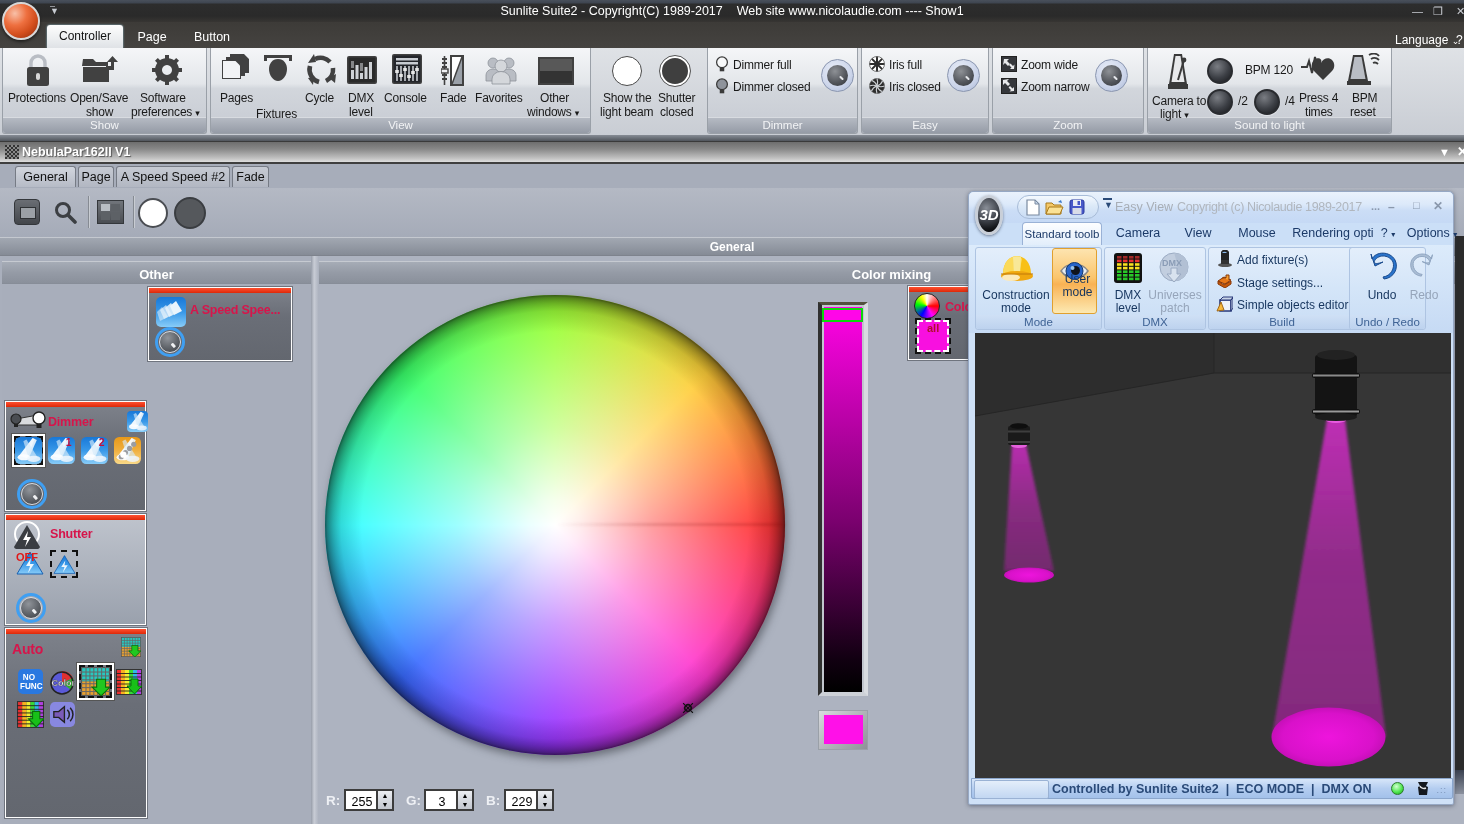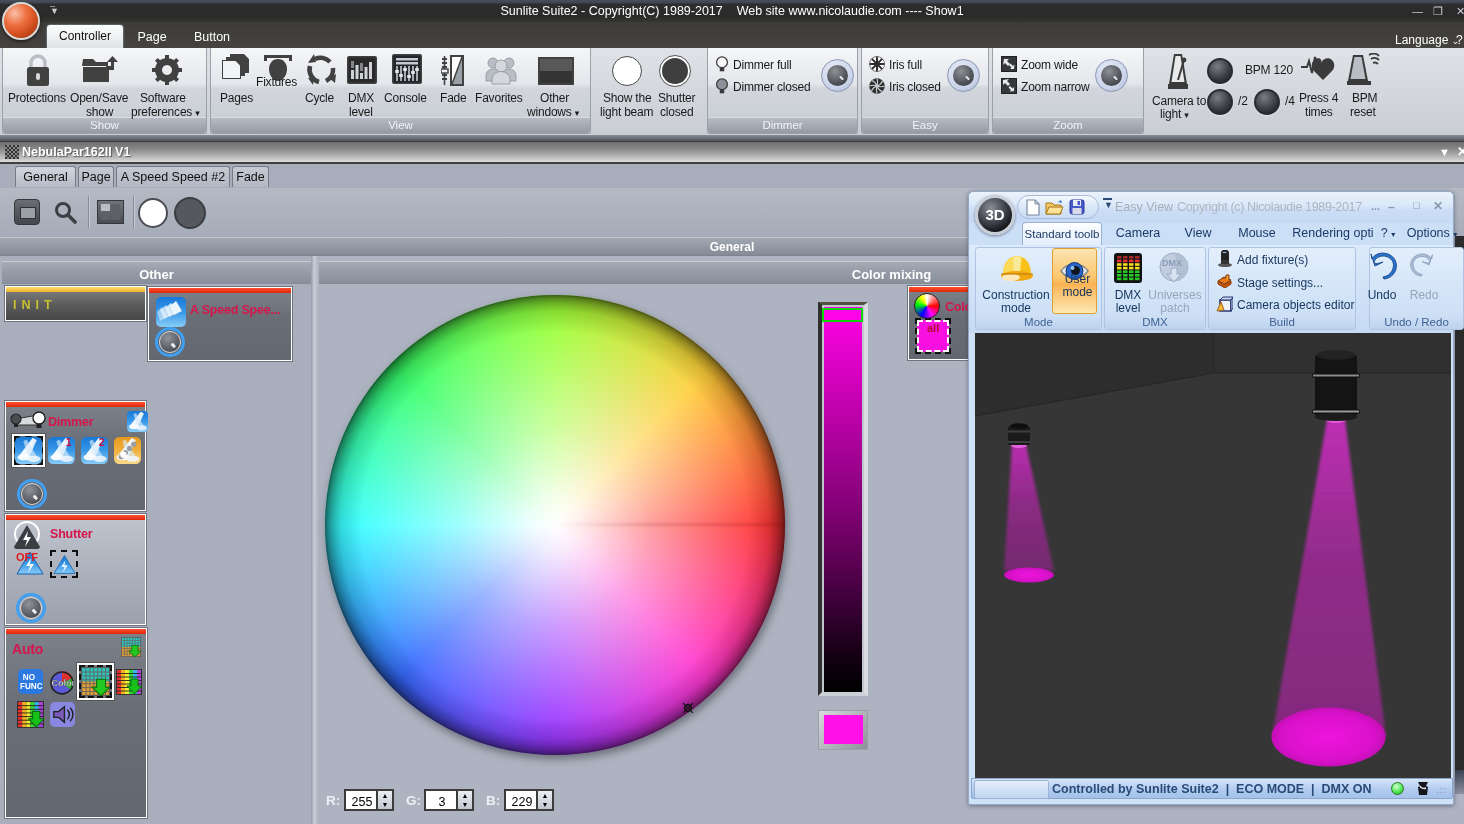--- a/index.html
+++ b/index.html
@@ -137,20 +137,23 @@
     </div>
 <div id="gDim" class="abs rgroup" style="left:707px;width:151px">
       <div class="rlabel">Dimmer</div>
     </div>
 <div id="gIris" class="abs rgroup" style="left:861px;width:128px">
       <div class="rlabel">Easy</div>
     </div>
 <div id="gZoom" class="abs rgroup" style="left:992px;width:152px">
       <div class="rlabel">Zoom</div>
     </div>
+<div id="gStl" class="abs rgroup" style="left:1147px;width:245px">
+      <div class="rlabel">Sound to light</div>
+    </div>
 
 <svg class="abs" style="left:25px;top:54px" width="26" height="35" viewBox="0 0 26 35">
  <path d="M6 14 V9 a7 7 0 0 1 14 0 v5" fill="none" stroke="#b9bdc4" stroke-width="3.4"></path>
  <rect x="2" y="13" width="22" height="19" rx="2.5" fill="#414141"></rect>
  <rect x="11" y="19" width="4" height="7" rx="2" fill="#d8d8d8"></rect>
     </svg>
 <div class="abs rtxt" style="left:8px;top:91px">Protections</div>
 <svg class="abs" style="left:82px;top:55px" width="38" height="28" viewBox="0 0 38 28">
  <path d="M1 4 h10 l3 3 h12 v4 h-26 z" fill="#414141"></path>
  <path d="M1 12 h26 v15 h-26 z" fill="#414141"></path>
@@ -178,21 +181,21 @@
  <path d="M0 6 h14 l5 5 v14 h-19z" fill="#414141"></path>
  <path d="M4 3 h14 l5 5 v14 h-5 v-11 l-5-5 h-9 z" fill="#414141"></path>
  <path d="M8 0 h14 l5 5 v14 h-5 v-11 l-5-5 h-9 z" fill="#414141"></path>
  <path d="M1 7 h12.5 l4.5 4.5 v12.5 h-17z" fill="#f2f3f5"></path>
     </svg>
 <div class="abs rtxt" style="left:220px;top:91px">Pages</div>
 <svg class="abs" style="left:264px;top:55px" width="28" height="30" viewBox="0 0 28 30">
  <path d="M0 0 h28 v6 h-3 v-3 h-22 v3 h-3 z" fill="#414141"></path>
  <path d="M14 4 c6 0 9 5 9 10 c0 6-4 12-9 12 c-5 0-9-6-9-12 c0-5 3-10 9-10z" fill="#414141"></path>
     </svg>
-<div class="abs rtxt" style="left:256px;top:75px">Fixtures</div>
+<div class="abs rtxt" style="left:256px;top:107px">Fixtures</div>
 <svg class="abs" style="left:306px;top:54px" width="30" height="32" viewBox="0 0 30 32">
  <g fill="none" stroke="#414141" stroke-width="4.6">
   <path d="M9 5 a13 13 0 0 1 15 3"></path>
   <path d="M27 14 a13 13 0 0 1 -7 13"></path>
   <path d="M13 28 a13 13 0 0 1 -9 -16"></path>
       </g>
  <path d="M8 0 l2 8 -8 1z" fill="#414141"></path>
       <path d="M30 20 l-7 4 6 5z" fill="#414141"></path>
       <path d="M2 24 l6-1 -1 8z" fill="#414141"></path>
     </svg>
@@ -510,24 +513,20 @@
             <line x1="0" y1="11.5" x2="26" y2="11.5"></line>
     <line x1="0" y1="15" x2="26" y2="15"></line>
             <line x1="0" y1="18.5" x2="26" y2="18.5"></line>
             <line x1="0" y1="22" x2="26" y2="22"></line>
           </g>
    <path d="M14 11 h8 v7 h4 l-8 8 -8-8 h4z" fill="#20c820" stroke="#0a700a" stroke-width="1"></path>
   </symbol>
  </defs>
 </svg>
 
-<div class="abs blk blkinit" style="left:5px;top:286px;width:141px;height:35px;background:linear-gradient(#858585,#5e5e5e 50%,#474747)">
- <div class="bar" style="background:linear-gradient(#ffe070,#edaf2e)"></div>
- <div class="btxt" style="left:7px;top:11px;color:#c5c02c;letter-spacing:5px;font-size:12.5px">INIT</div>
-    </div>
 <div class="abs blk blkdark" style="left:148px;top:287px;width:144px;height:74px">
  <div class="bar"></div>
  <svg style="position:absolute;left:7px;top:9px" width="30" height="30" viewBox="0 0 30 30">
   <rect width="30" height="30" rx="5" fill="url(#blueg)"></rect>
   <g fill="#eaf4fc">
           <path d="M20 4 l6 10 -8 4 -4-9z"></path>
           <path d="M15 6 l6 10 -8 4 -4-9z" opacity=".85"></path>
           <path d="M10 8 l6 10 -8 4 -4-9z" opacity=".7"></path>
           <path d="M6 10 l6 10 -8 4 -3-9z" opacity=".55"></path>
         </g>
@@ -686,21 +685,21 @@
  <div id="evribbon"></div>
  <div class="evgroup" style="left:6px;width:127px">
         <div class="evglabel">Mode</div>
       </div>
  <div class="evgroup" style="left:135px;width:102px">
         <div class="evglabel">DMX</div>
       </div>
  <div class="evgroup" style="left:239px;width:148px">
         <div class="evglabel">Build</div>
       </div>
- <div class="evgroup" style="left:400px;width:95px">
+ <div class="evgroup" style="left:380px;width:77px">
         <div class="evglabel">Undo / Redo</div>
       </div>
 
  <div style="position:absolute;left:48px;top:3px;width:82px;height:24px;border-radius:12px;
   background:linear-gradient(#f4f9fe,#dce9f8 45%,#c9dcf4);border:1px solid #a8bcd8;box-sizing:border-box"></div>
  <svg style="position:absolute;left:57px;top:7px" width="14" height="17" viewBox="0 0 14 17">
   <path d="M1 1 h8 l4 4 v11 h-12z" fill="#fff" stroke="#7a8aa0" stroke-width="1.2"></path>
   <path d="M9 1 l4 4 h-4z" fill="#c8d8ec" stroke="#7a8aa0" stroke-width="1"></path>
       </svg>
  <svg style="position:absolute;left:76px;top:8px" width="19" height="15" viewBox="0 0 19 15">
@@ -716,24 +715,24 @@
       </svg>
  <div style="position:absolute;left:135px;top:8px;color:#2a4a78;font-size:9px">▼</div>
  <div style="position:absolute;left:134px;top:6px;width:9px;height:2px;background:#2a4a78"></div>
  <div style="position:absolute;left:146px;top:8px;color:#a8aeb6;font-size:12.5px">Easy View</div>
 <div style="position:absolute;left:208px;top:8px;color:#b0b6be;font-size:12.5px;letter-spacing:-.35px">Copyright (c) Nicolaudie 1989-2017</div>
  <div style="position:absolute;left:402px;top:8px;color:#8a98ac;font-weight:bold;font-size:11px">...</div>
  <div style="position:absolute;left:419px;top:8px;color:#8a98ac;font-weight:bold;font-size:12px">–</div>
  <div style="position:absolute;left:444px;top:7px;color:#8a98ac;font-weight:bold;font-size:11px">□</div>
  <div style="position:absolute;left:464px;top:7px;color:#8a98ac;font-weight:bold;font-size:12px">✕</div>
 
- <div style="position:absolute;left:6px;top:3px;width:40px;height:40px;border-radius:50%;
+ <div style="position:absolute;left:6px;top:3px;width:28px;height:40px;border-radius:50%;
   background:radial-gradient(circle at 38% 30%,#8a8f98 0,#40444c 45%,#14161a 75%,#000 100%);
   border:3px solid #c9cfd8;box-shadow:0 1px 3px rgba(20,30,50,.5);box-sizing:border-box;
-  color:#fff;font-weight:bold;font-size:15px;text-align:center;line-height:34px;">3D</div>
+  color:#fff;font-weight:bold;font-size:15px;text-align:center;line-height:34px;font-style:italic">3D</div>
 
  <div style="position:absolute;left:53px;top:30px;width:80px;height:23px;background:linear-gradient(#fdfeff,#eef5fd 55%,#e2eefb);
   border:1px solid #9ab2d6;border-bottom:none;border-radius:4px 4px 0 0;box-sizing:border-box;
   color:#1c3a68;font-size:11.5px;text-align:center;line-height:22px;white-space:nowrap;overflow:hidden">Standard toolb</div>
  <div class="evtab" style="left:143px;top:34px;width:52px">Camera</div>
  <div class="evtab" style="left:203px;top:34px;width:52px">View</div>
  <div class="evtab" style="left:262px;top:34px;width:52px">Mouse</div>
  <div class="evtab" style="left:320px;top:34px;width:88px">Rendering opti</div>
  <div class="evtab" style="left:409px;top:34px;width:20px">? <span style="font-size:8px">▾</span></div>
  <div class="evtab" style="left:432px;top:34px;width:62px">Options <span style="font-size:8px">▾</span></div>
@@ -812,21 +811,21 @@
   <path d="M2 8 l6-4 7 3 -6 4z" fill="#e87818" stroke="#883808" stroke-width="1"></path>
   <path d="M2 8 l6 4 7-4 v3 l-6 4 -7-4z" fill="#c85808" stroke="#883808" stroke-width="1"></path>
   <path d="M6 5 h4 v-3 h3 v5" fill="#f8a030" stroke="#883808" stroke-width="1"></path>
       </svg>
  <div class="evtxt" style="left:268px;top:85px">Stage settings...</div>
  <svg style="position:absolute;left:246px;top:103px" width="18" height="18" viewBox="0 0 18 18">
   <path d="M5 5 h11 v11 h-11z" fill="#eef2f8" stroke="#283878" stroke-width="1.6"></path>
   <path d="M5 5 l3-3 h11 l-3 3z M16 5 l2-3 v11 l-2 3z" fill="#c8d4e8" stroke="#283878" stroke-width="1"></path>
   <path d="M2 16 l4-9 3 8z" fill="#f8b838" stroke="#a06818" stroke-width="1"></path>
       </svg>
- <div class="evtxt" style="left:268px;top:107px">Camera objects editor</div>
+ <div class="evtxt" style="left:268px;top:107px">Simple objects editor</div>
 
  <svg style="position:absolute;left:398px;top:60px" width="30" height="28" viewBox="0 0 30 28">
   <path d="M4 2 L8 14 L16 10 C10 12 8 12 7 10 C10 2 22 2 26 10 C28 16 24 24 16 25 L17 27 C27 26 32 16 28 8 C23-1 9-1 5 7z" fill="#2a74cc" stroke="#1a4a8c" stroke-width="1"></path>
       </svg>
  <div class="evtxt" style="left:388px;top:97px;width:50px">Undo</div>
  <svg style="position:absolute;left:440px;top:61px" width="28" height="24" viewBox="0 0 30 28" transform="scale(-1,1)">
   <path d="M4 2 L8 14 L16 10 C10 12 8 12 7 10 C10 2 22 2 26 10 C28 16 24 24 16 25 L17 27 C27 26 32 16 28 8 C23-1 9-1 5 7z" fill="#aabdd4" stroke="#8aa0bc" stroke-width="1"></path>
       </svg>
  <div class="evtxt evgray" style="left:432px;top:97px;width:46px">Redo</div>
  <div id="evview">

